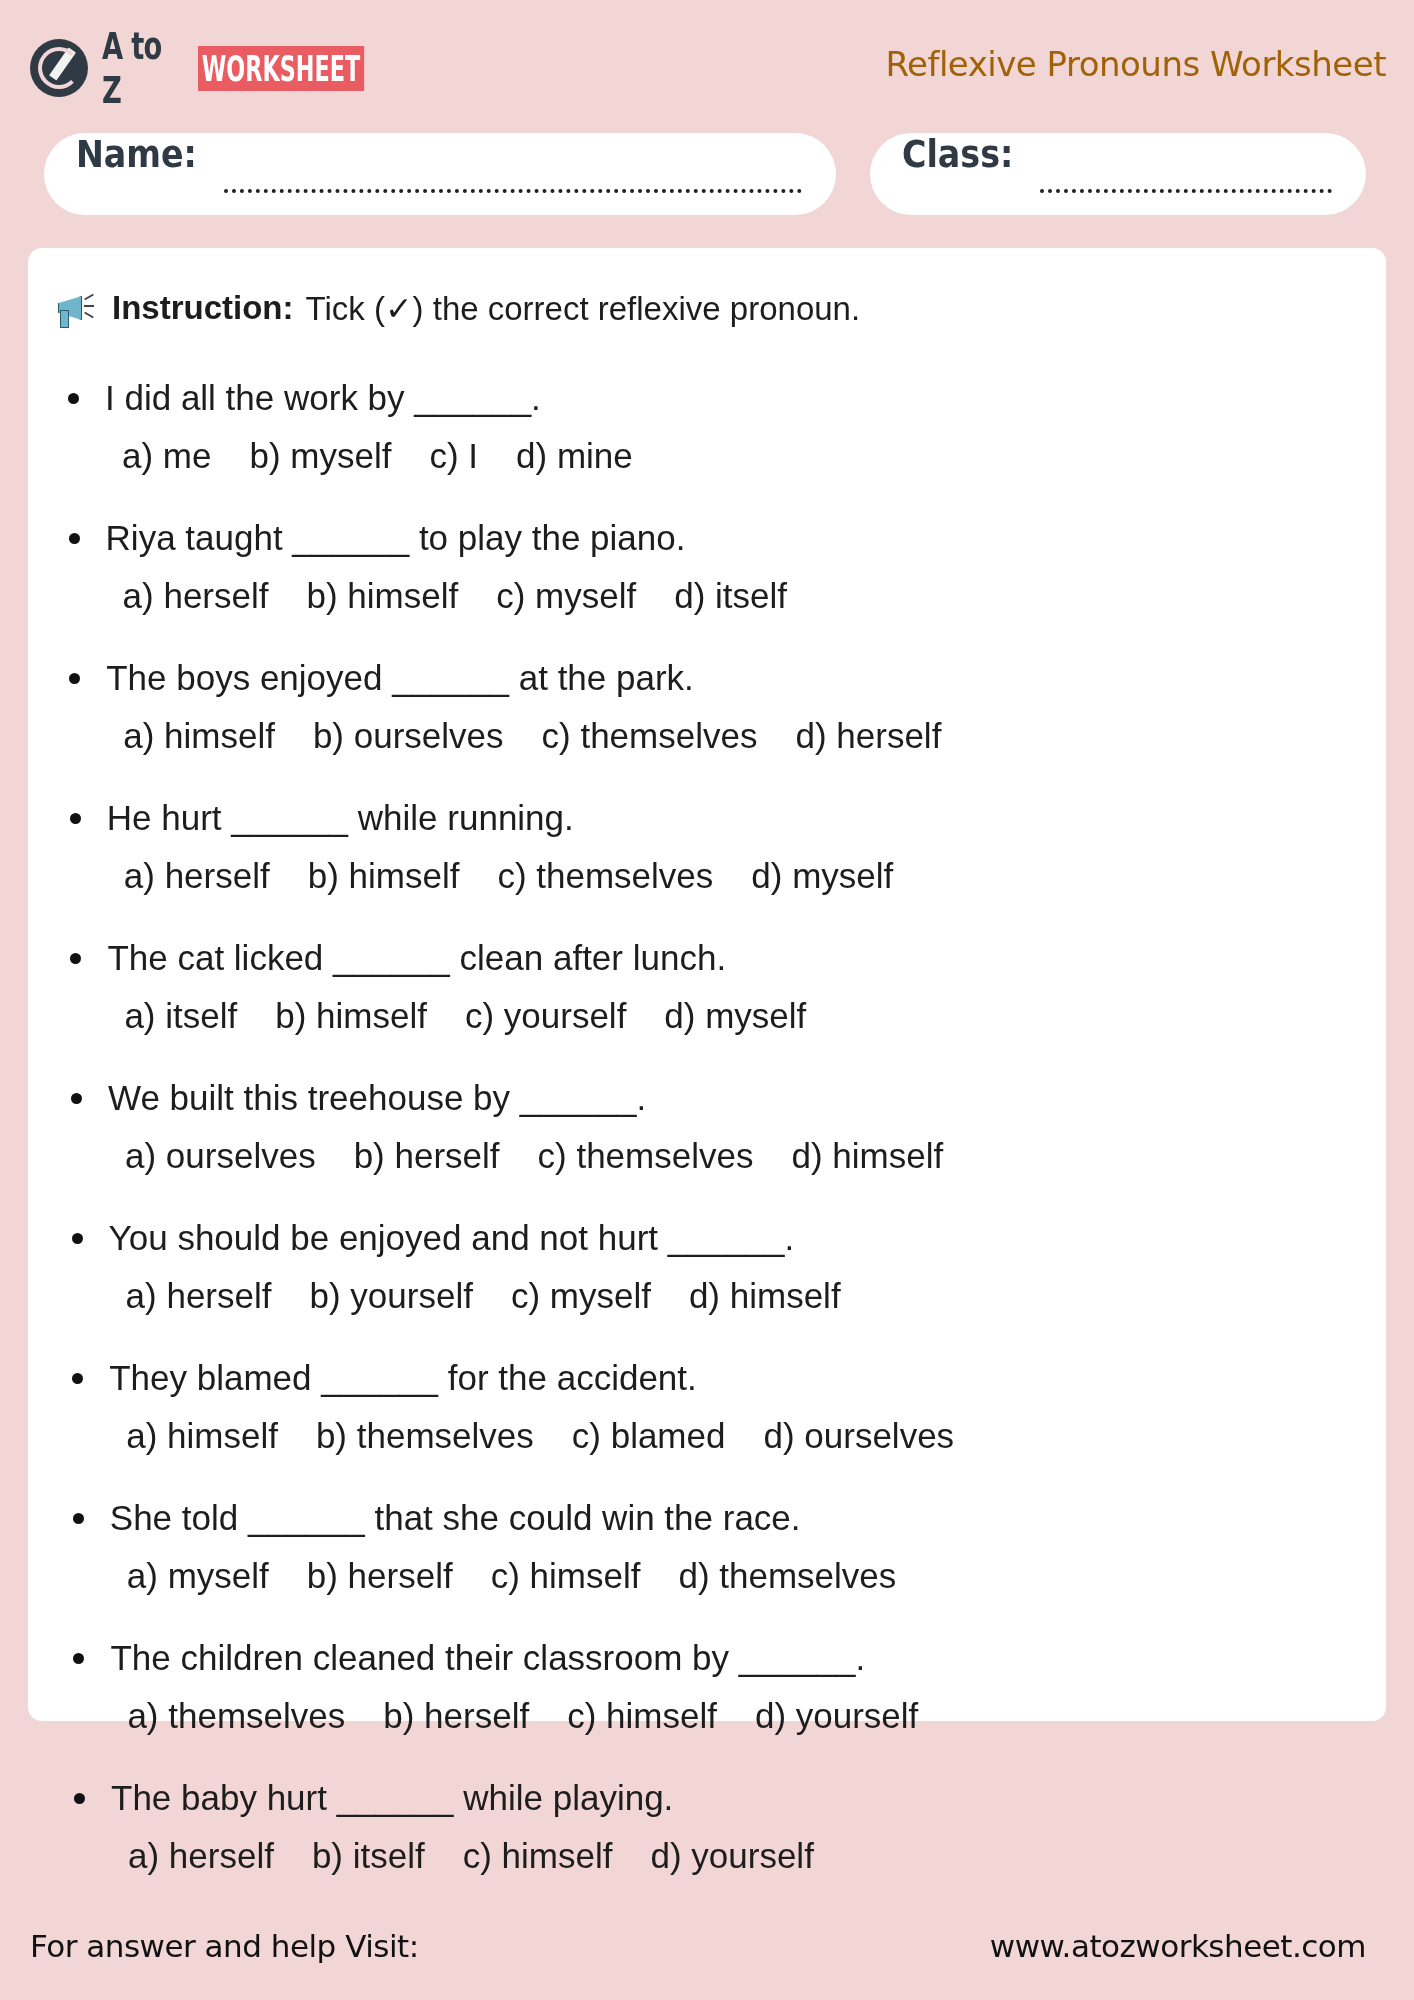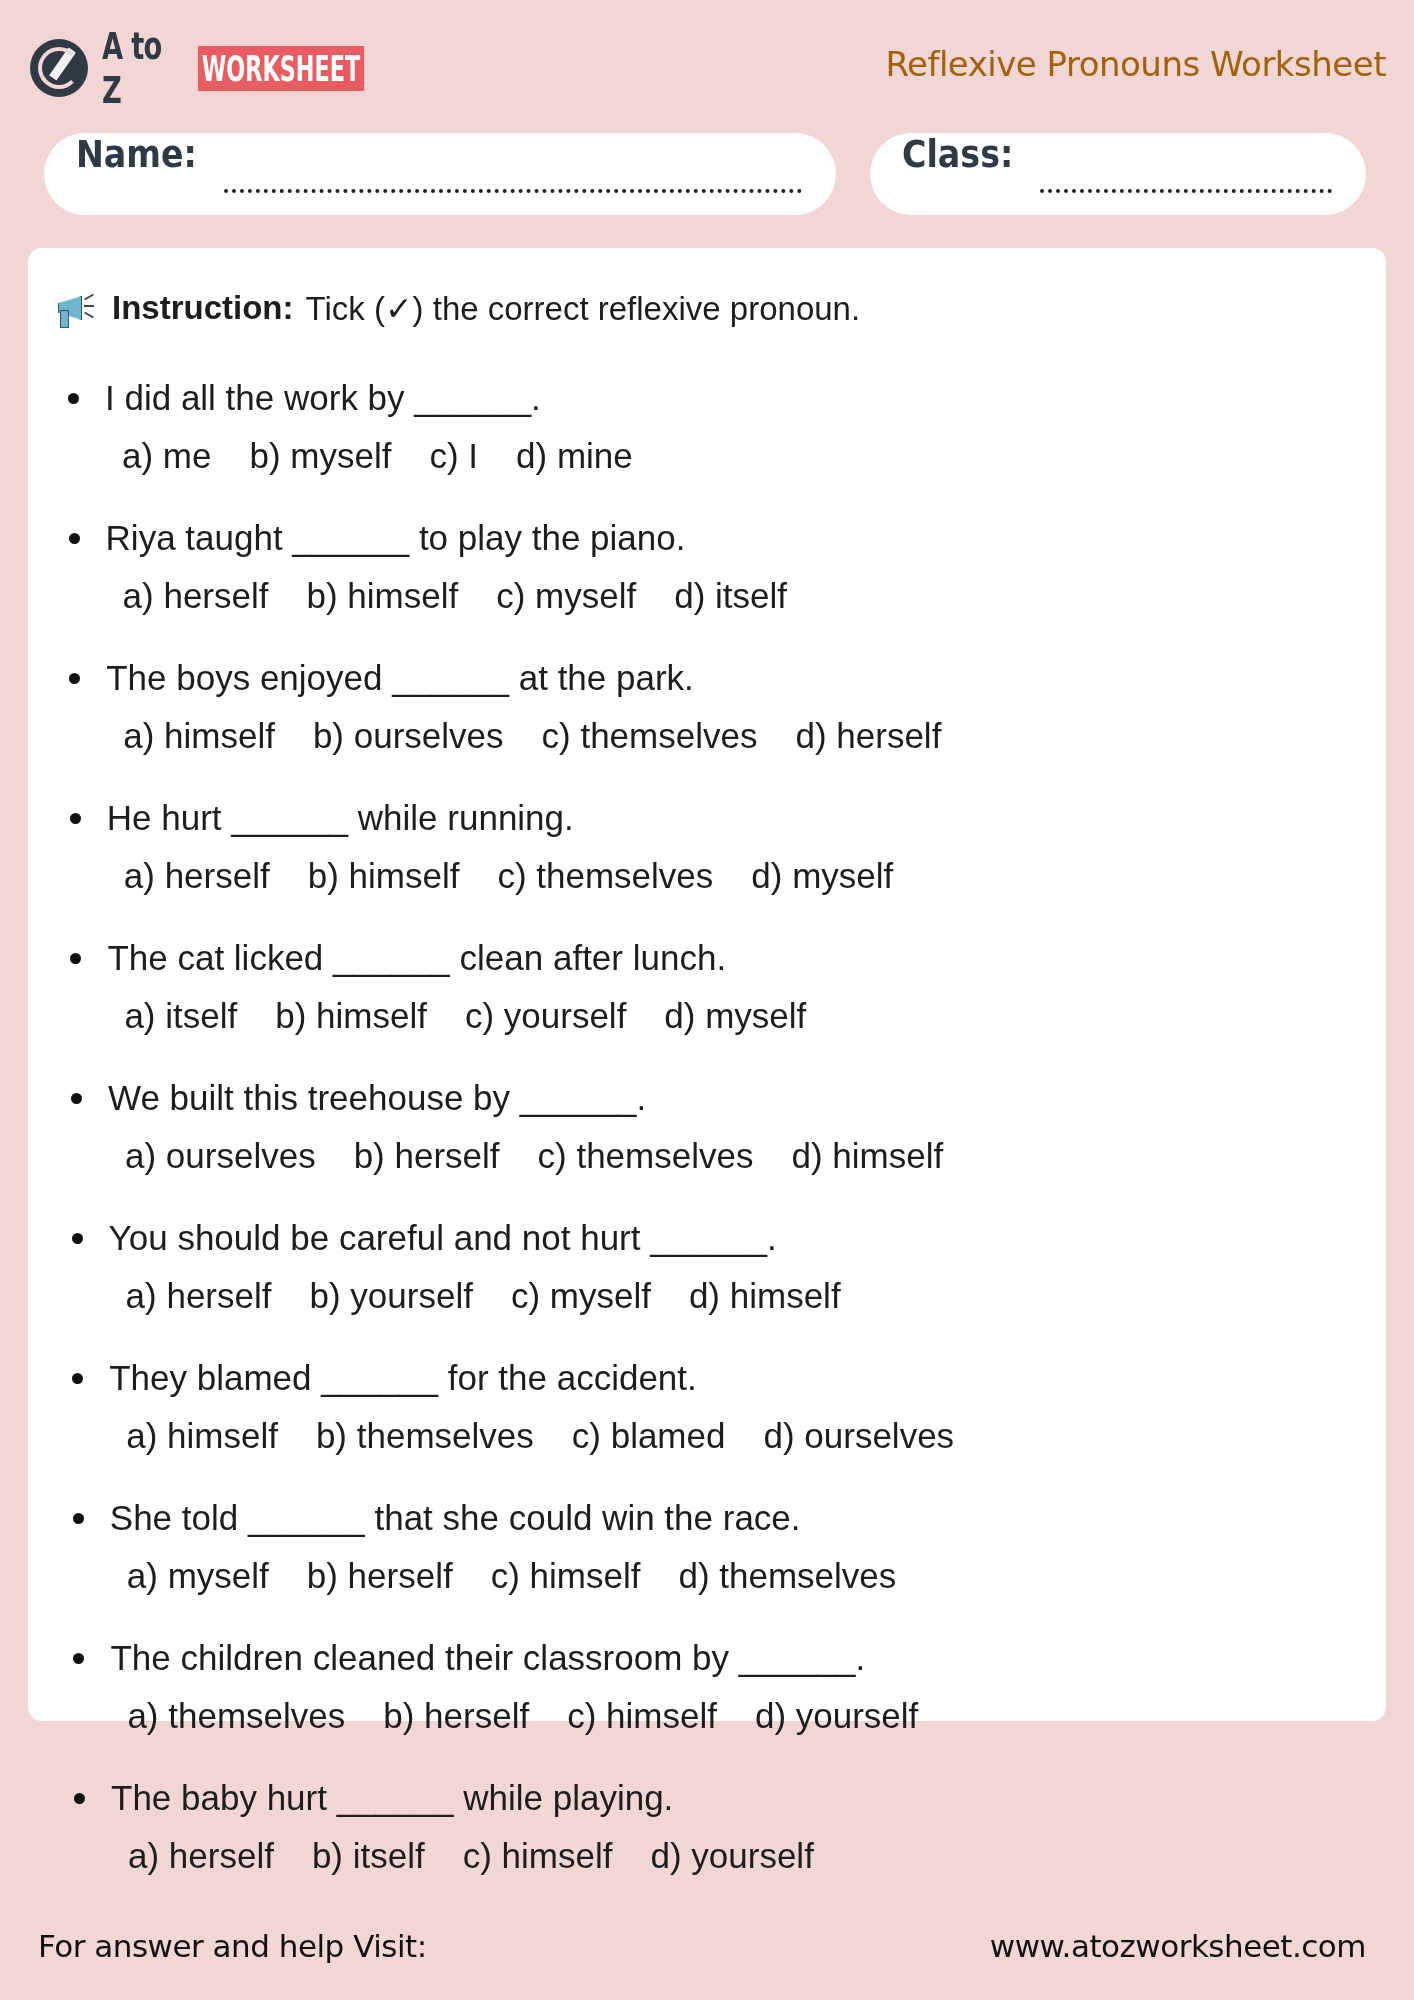--- a/index.html
+++ b/index.html
@@ -22,21 +22,21 @@
   .mega .body{position:absolute;left:4px;top:8px;width:22px;height:22px;background:#6fb6cc;clip-path:polygon(0 30%,100% 0,100% 100%,0 70%);border:1px solid #2a5b6b;}
   .mega .handle{position:absolute;left:6px;top:22px;width:7px;height:16px;background:#6fb6cc;border:1px solid #2a5b6b;}
   .mega .ray{position:absolute;left:30px;width:10px;height:2px;background:#444;}
   .instr b{font-weight:bold;margin-right:12px;}
   .q{position:absolute;left:40px;}
   .q-text{font-size:35px;display:flex;align-items:center;}
   .bullet{width:11px;height:11px;border-radius:50%;background:#111;margin-right:26px;}
   .opts{font-size:35px;margin-left:54px;margin-top:18px;display:flex;}
   .opts span{margin-right:38px;}
   .footer{position:absolute;top:1928px;font-family:"DejaVu Sans",sans-serif;font-size:31px;color:#111;letter-spacing:-0.5px;}
-  .footer-left{left:38px;}
+  .footer-left{left:30px;}
   .footer-right{right:48px;}
 </style>
 </head>
 <body>
 
 <div class="logo">
   <div class="logo-mark">
       <div class="pen"></div>
     </div>
   <span class="logo-atoz">A to Z</span>
@@ -135,21 +135,21 @@
         <div class="opts">
           <span>a) ourselves</span>
           <span>b) herself</span>
           <span>c) themselves</span>
           <span>d) himself</span>
         </div>
       </div>
       <div class="q" style="top: 970px; left: 43.6px;">
         <div class="q-text">
           <span class="bullet"></span>
-          <span>You should be careful and not hurt ______.</span>
+          <span>You should be enjoyed and not hurt ______.</span>
         </div>
         <div class="opts">
           <span>a) herself</span>
           <span>b) yourself</span>
           <span>c) myself</span>
           <span>d) himself</span>
         </div>
       </div>
       <div class="q" style="top: 1110px; left: 44.2px;">
         <div class="q-text">

